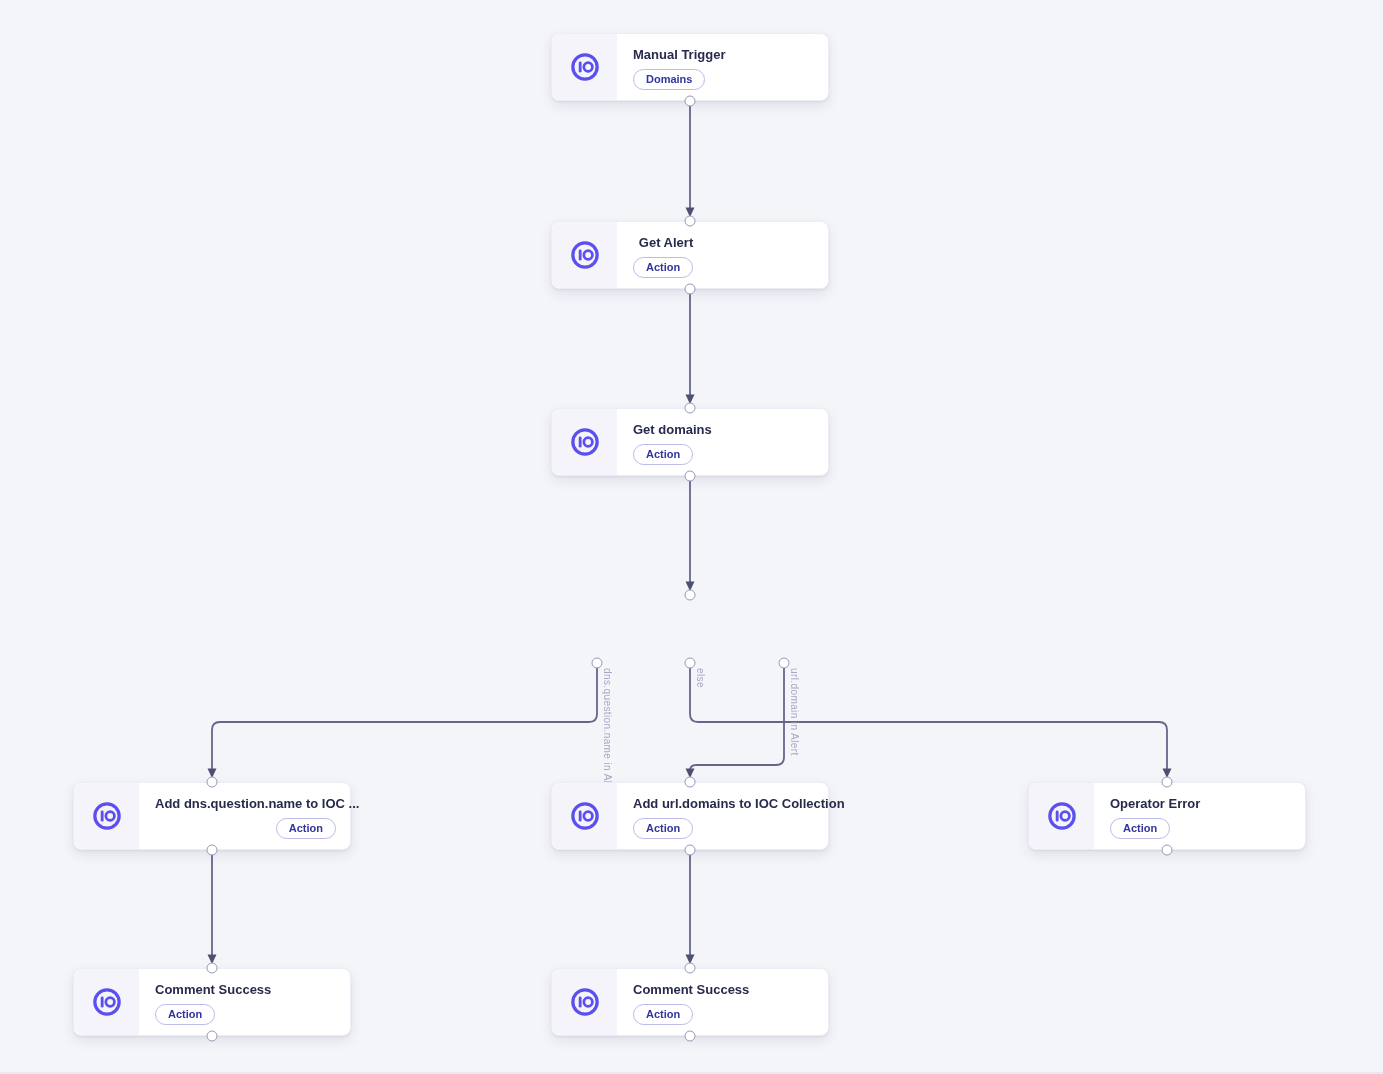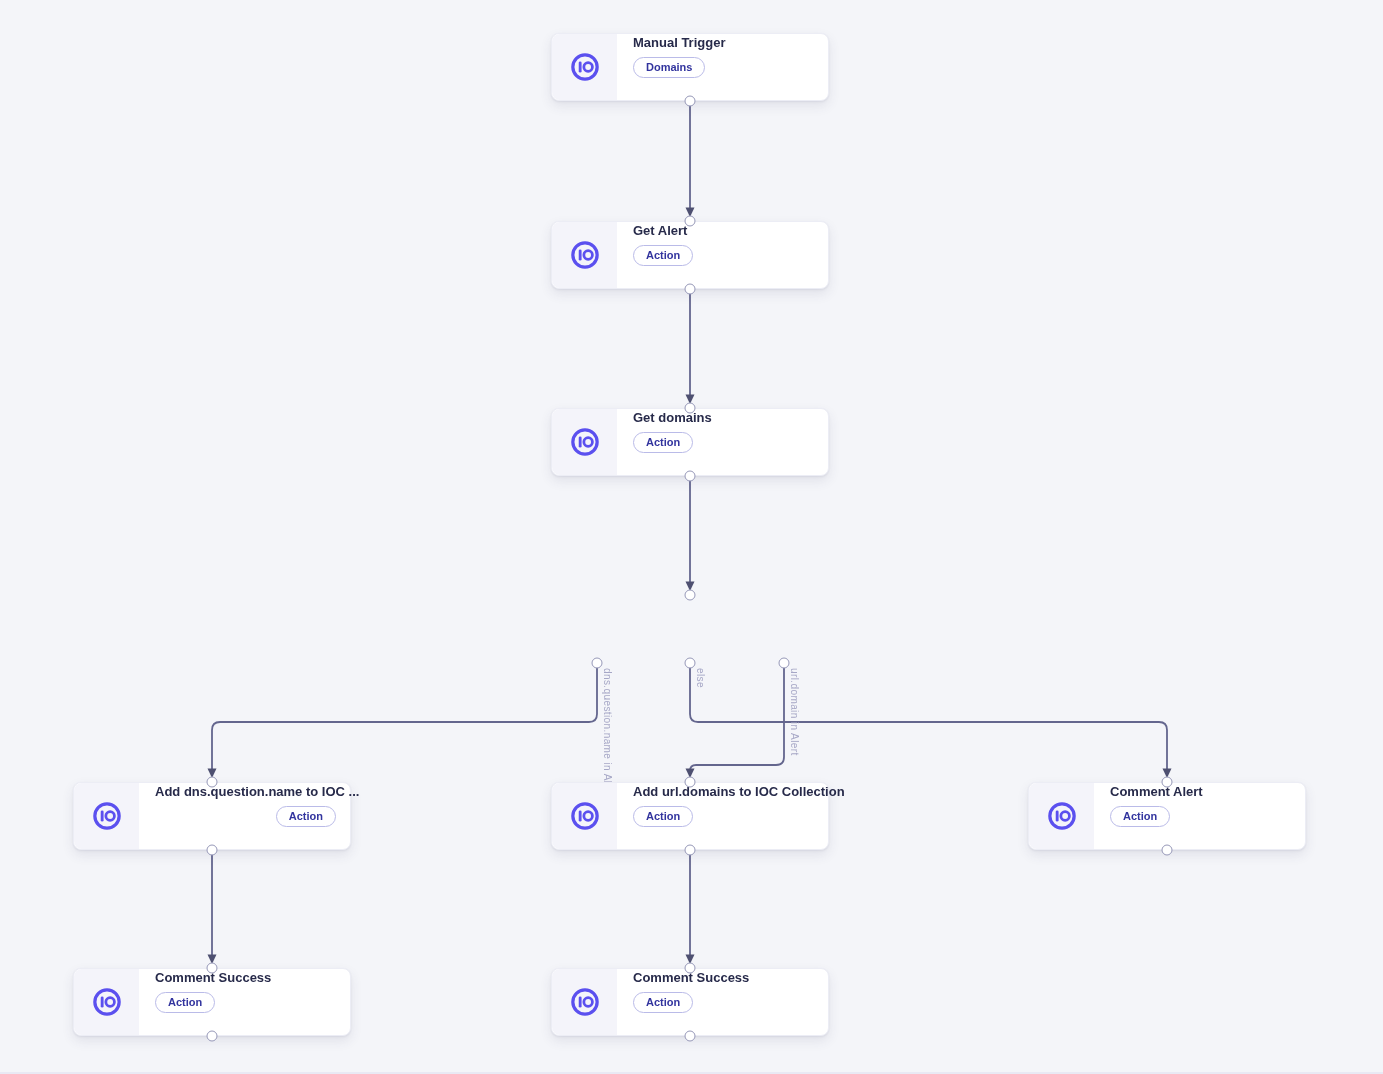--- a/index.html
+++ b/index.html
@@ -9,21 +9,21 @@
   .edge-path{fill:none;stroke:var(--edge-color,#64668e);stroke-width:1.8px;}
   .edge-arrow{fill:var(--arrow-color,#4e5071);stroke:none;}
   .edge-label{position:absolute;z-index:2;writing-mode:vertical-rl;text-orientation:mixed;
               color:var(--edge-label-color,#a6a7c6);font-size:10px;letter-spacing:.4px;
               white-space:nowrap;overflow:hidden;}
   .node{position:absolute;z-index:3;display:flex;align-items:stretch;background:#fff;
         border:1px solid #ecedf5;border-radius:8px;box-sizing:border-box;
         box-shadow:0 1px 2px rgba(55,55,95,.08),0 5px 12px rgba(55,55,95,.10);cursor:pointer;}
   .icon-panel{flex:0 0 65px;background:#f4f4fa;border-radius:8px 0 0 8px;
               display:flex;align-items:center;justify-content:center;}
-  .node-body{padding:1px 14px 0 16px;min-width:0;}
+  .node-body{padding:13px 14px 0 16px;min-width:0;}
   .node-title{font-size:13px;font-weight:700;color:#272a4a;margin-bottom:7px;white-space:nowrap;}
   .node-badge{display:inline-block;padding:2px 12px 3px;border:1px solid #babbe8;border-radius:11px;
               font-size:11px;font-weight:700;color:#32349e;background:#fff;line-height:14px;}
   .port{position:absolute;z-index:4;width:9px;height:9px;border-radius:50%;background:#fff;
         border:1.5px solid #9698b8;transform:translate(-50%,-50%);box-sizing:content-box;}
   .bottom-line{position:absolute;left:0;bottom:0;width:100%;height:2px;background:#e9e9f4;z-index:0;}
 </style>
 </head>
 <body>
 
@@ -54,21 +54,21 @@
       <div class="icon-panel">
         <svg width="38" height="38" viewBox="0 0 40 40">
     <circle cx="20" cy="20" r="12.8" fill="none" stroke="#5b50ef" stroke-width="3.4"></circle>
     <line x1="14.9" y1="15.6" x2="14.9" y2="24.4" stroke="#5b50ef" stroke-width="3" stroke-linecap="round"></line>
     <circle cx="23.3" cy="20" r="4.5" fill="none" stroke="#5b50ef" stroke-width="2.9"></circle>
   </svg>
       </div>
       <div class="node-body"><div class="node-title">Manual Trigger</div><span class="node-badge">Domains</span></div>
     </div>
     <div class="port" style="left: 690px; top: 101px;"></div>
-    <div class="node" style="left: 551px; top: 221px; width: 278px; height: 68px;">
+    <div class="node" style="left: 551px; top: 221px; width: 278px; height: 68px; text-align: right;">
       <div class="icon-panel">
         <svg width="38" height="38" viewBox="0 0 40 40">
     <circle cx="20" cy="20" r="12.8" fill="none" stroke="#5b50ef" stroke-width="3.4"></circle>
     <line x1="14.9" y1="15.6" x2="14.9" y2="24.4" stroke="#5b50ef" stroke-width="3" stroke-linecap="round"></line>
     <circle cx="23.3" cy="20" r="4.5" fill="none" stroke="#5b50ef" stroke-width="2.9"></circle>
   </svg>
       </div>
       <div class="node-body"><div class="node-title">Get Alert</div><span class="node-badge">Action</span></div>
     </div>
     <div class="port" style="left: 690px; top: 221px;"></div>
@@ -114,21 +114,21 @@
     <div class="port" style="left: 690px; top: 782px;"></div>
     <div class="port" style="left: 690px; top: 850px;"></div>
     <div class="node" style="left: 1028px; top: 782px; width: 278px; height: 68px;">
       <div class="icon-panel">
         <svg width="38" height="38" viewBox="0 0 40 40">
     <circle cx="20" cy="20" r="12.8" fill="none" stroke="#5b50ef" stroke-width="3.4"></circle>
     <line x1="14.9" y1="15.6" x2="14.9" y2="24.4" stroke="#5b50ef" stroke-width="3" stroke-linecap="round"></line>
     <circle cx="23.3" cy="20" r="4.5" fill="none" stroke="#5b50ef" stroke-width="2.9"></circle>
   </svg>
       </div>
-      <div class="node-body"><div class="node-title">Comment Alert</div><span class="node-badge">Action</span></div>
+      <div class="node-body"><div class="node-title">Operator Error</div><span class="node-badge">Action</span></div>
     </div>
     <div class="port" style="left: 1167px; top: 782px;"></div>
     <div class="port" style="left: 1167px; top: 850px;"></div>
     <div class="node" style="left: 73px; top: 968px; width: 278px; height: 68px;">
       <div class="icon-panel">
         <svg width="38" height="38" viewBox="0 0 40 40">
     <circle cx="20" cy="20" r="12.8" fill="none" stroke="#5b50ef" stroke-width="3.4"></circle>
     <line x1="14.9" y1="15.6" x2="14.9" y2="24.4" stroke="#5b50ef" stroke-width="3" stroke-linecap="round"></line>
     <circle cx="23.3" cy="20" r="4.5" fill="none" stroke="#5b50ef" stroke-width="2.9"></circle>
   </svg>

